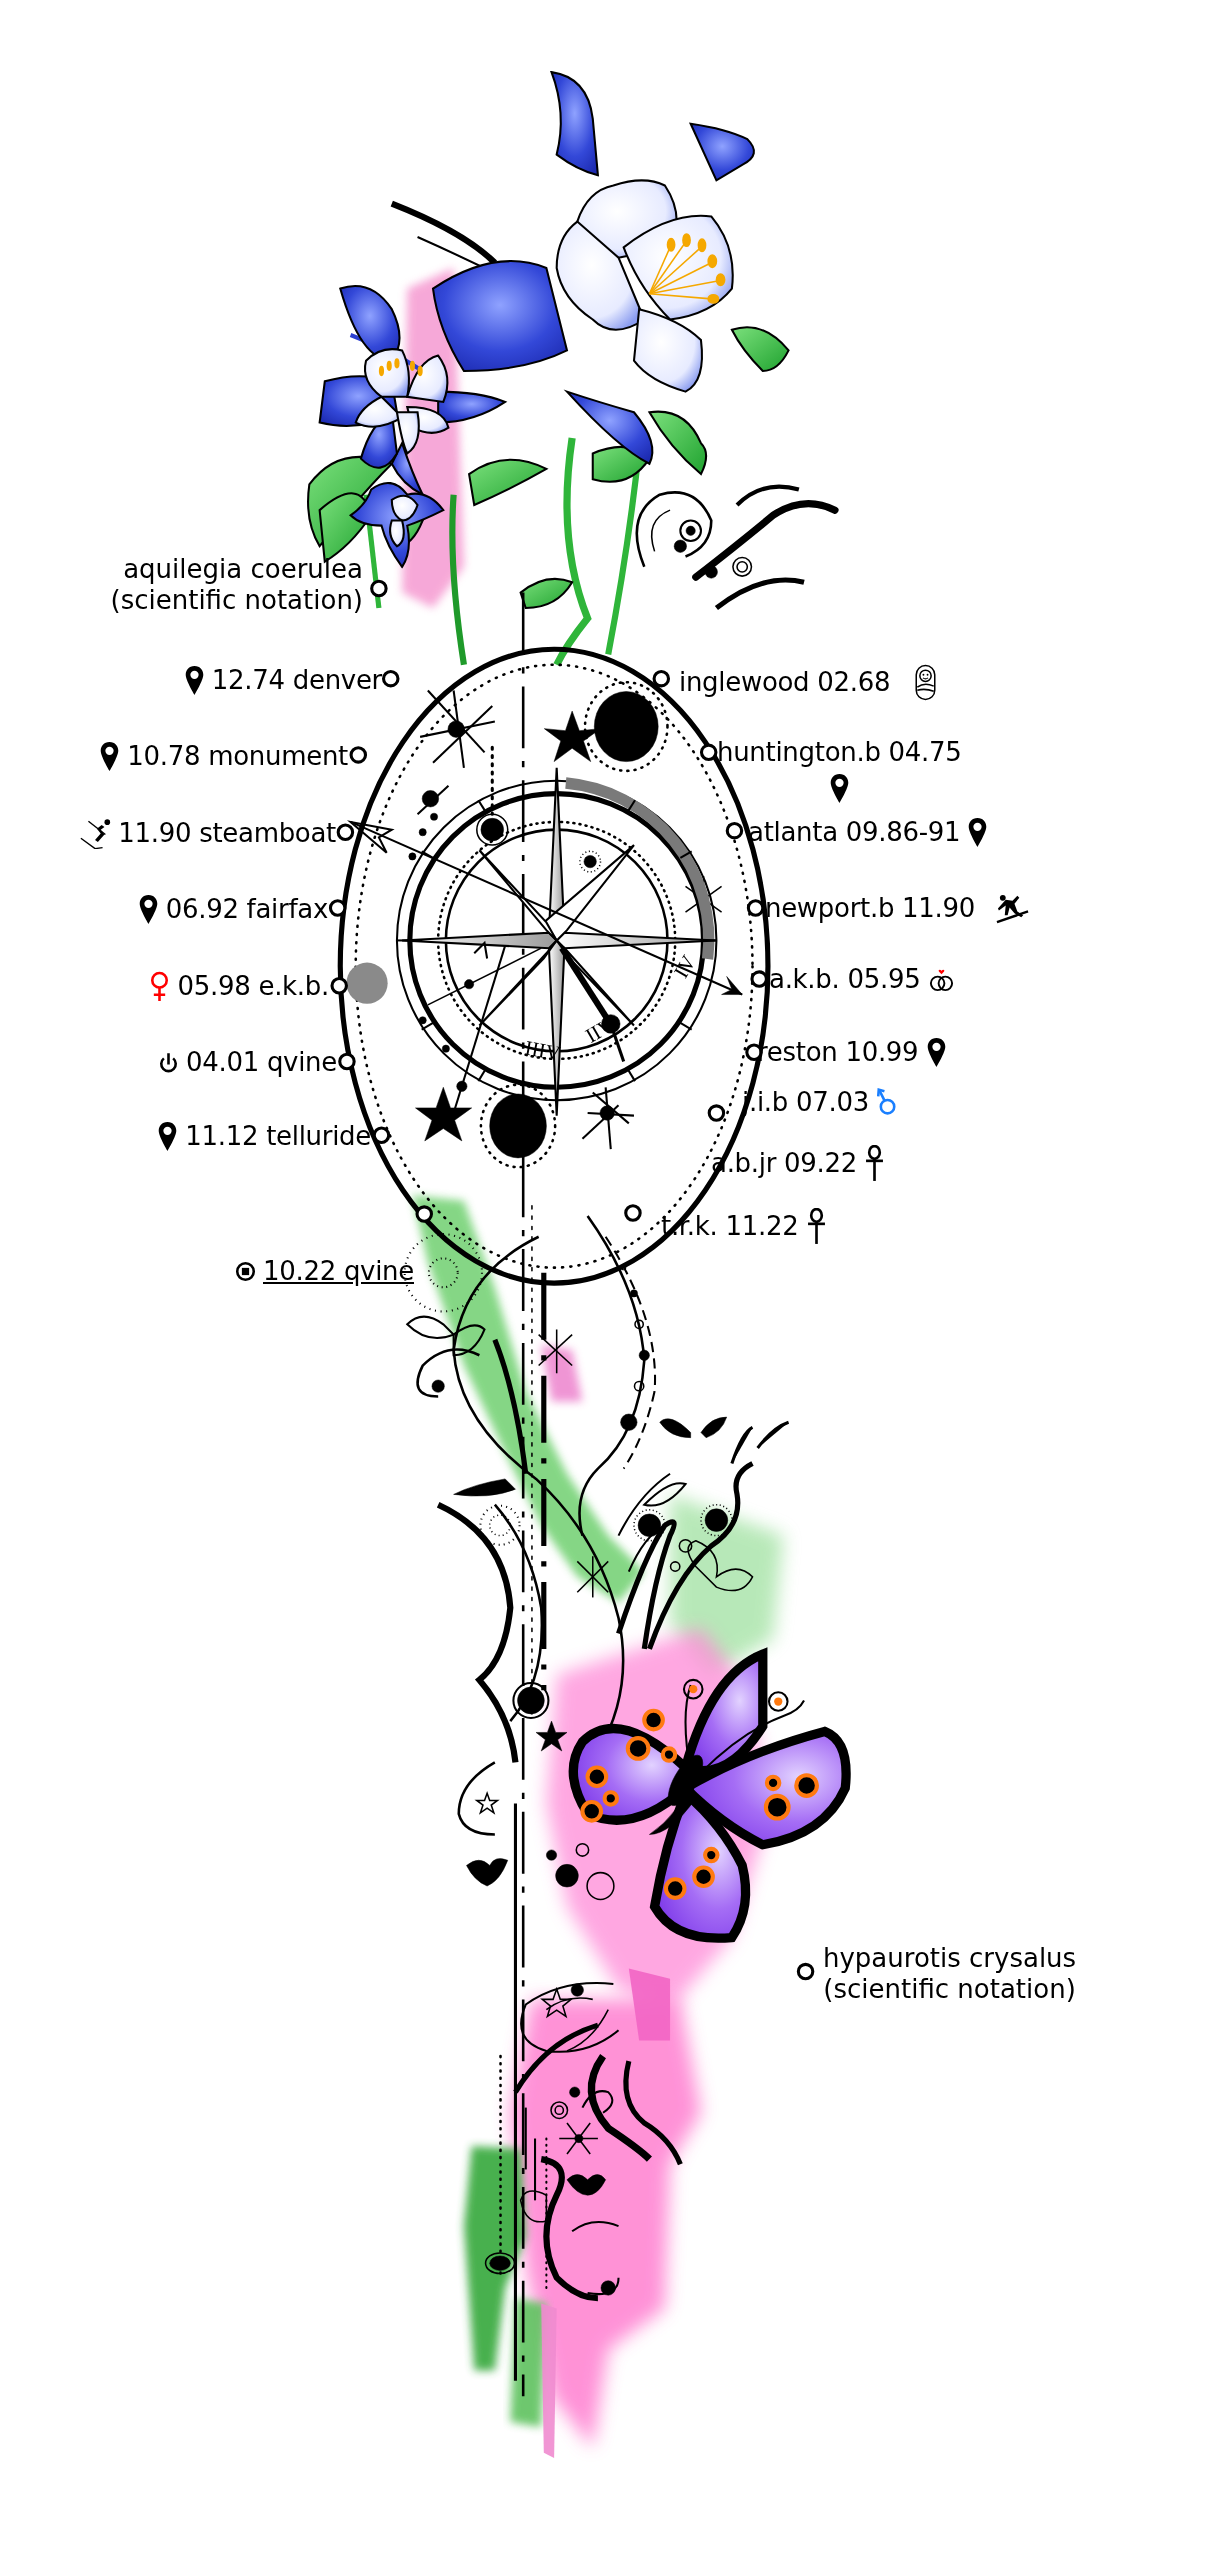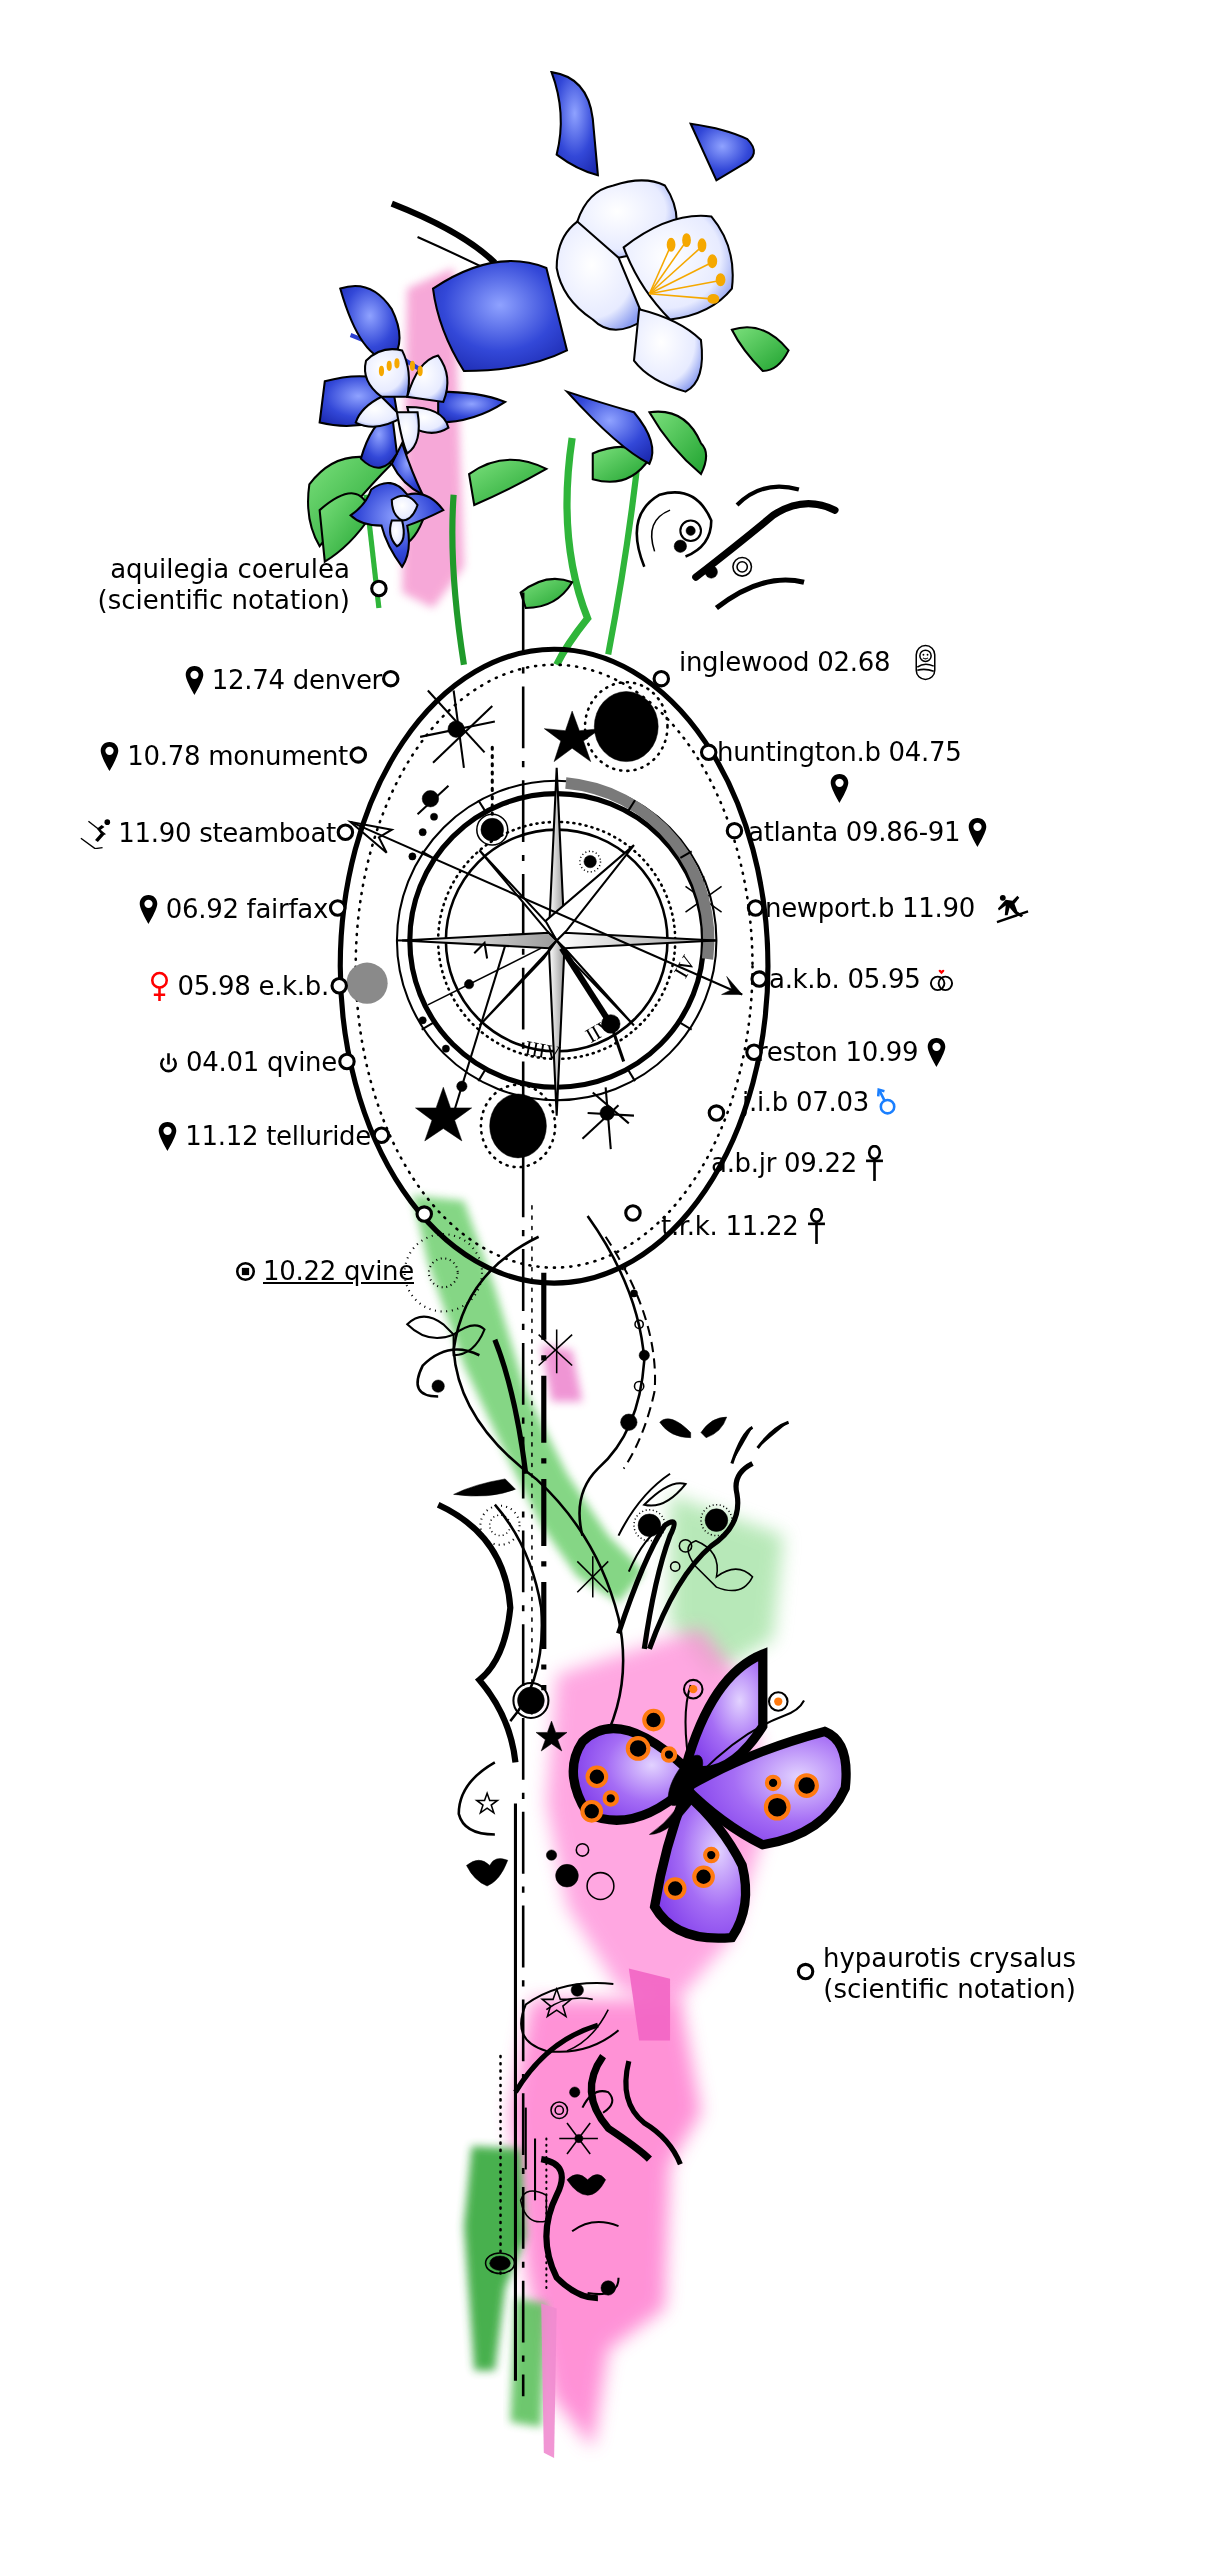--- a/index.html
+++ b/index.html
@@ -437,21 +437,21 @@
         <rect x="4" y="2" width="36" height="66" rx="18" fill="none" stroke="#000" stroke-width="3"></rect>
         <circle cx="22" cy="22" r="11" fill="none" stroke="#000" stroke-width="3"></circle>
         <circle cx="18" cy="20" r="1.8" fill="#000"></circle>
         <circle cx="26" cy="20" r="1.8" fill="#000"></circle>
         <path d="M17 26 Q22 30 27 26" fill="none" stroke="#000" stroke-width="2"></path>
         <path d="M6 44 Q20 34 38 42 M6 50 Q22 46 38 52" fill="none" stroke="#000" stroke-width="3"></path>
       </symbol>
   </defs>
 </svg>
 
-<div class="sci left" style="left:87px; top:554px; width:263px;">
+<div class="sci left" style="left:100px; top:554px; width:263px;">
   <div>aquilegia coerulea</div>
   <div>(scientific notation)</div>
 </div>
 
 <div class="sci" style="left:823px; top:1943px;">
   <div>hypaurotis crysalus</div>
   <div>(scientific notation)</div>
 </div>
 
 <div class="label left" style="right:837px; top:665px;">
@@ -512,21 +512,21 @@
 </div>
 <div class="label left" style="right:805px; top:1256px;text-decoration:underline;">
   <span class="ico">
       <svg viewBox="0 0 44 60" width="23" height="31">
         <use href="#i-stop"></use>
       </svg>
     </span>
   <span>10.22 qvine</span>
 </div>
 
-<div class="label right" style="left:679px; top:644px;gap:24px;">
+<div class="label right" style="left:679px; top:664px;gap:24px;">
   <span>inglewood 02.68</span>
   <span class="ico" style="height:37px">
       <svg viewBox="0 0 44 72" width="23" height="37">
         <use href="#i-baby"></use>
       </svg>
     </span>
 </div>
 <div class="label right" style="left:717px; top:738px;flex-direction:column;">
   <span>huntington.b 04.75</span>
   <span class="ico">

